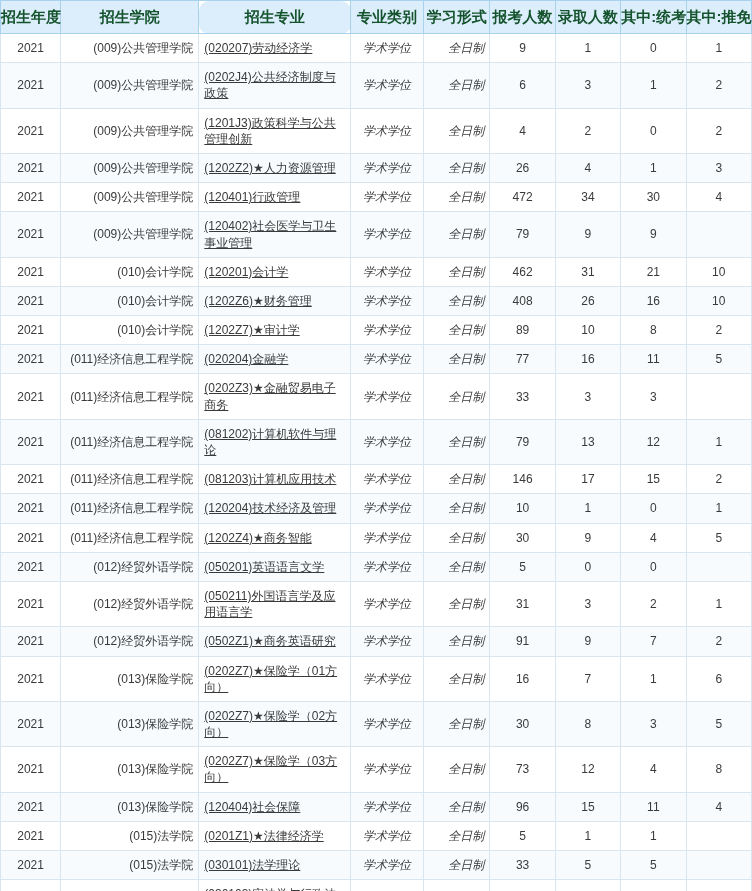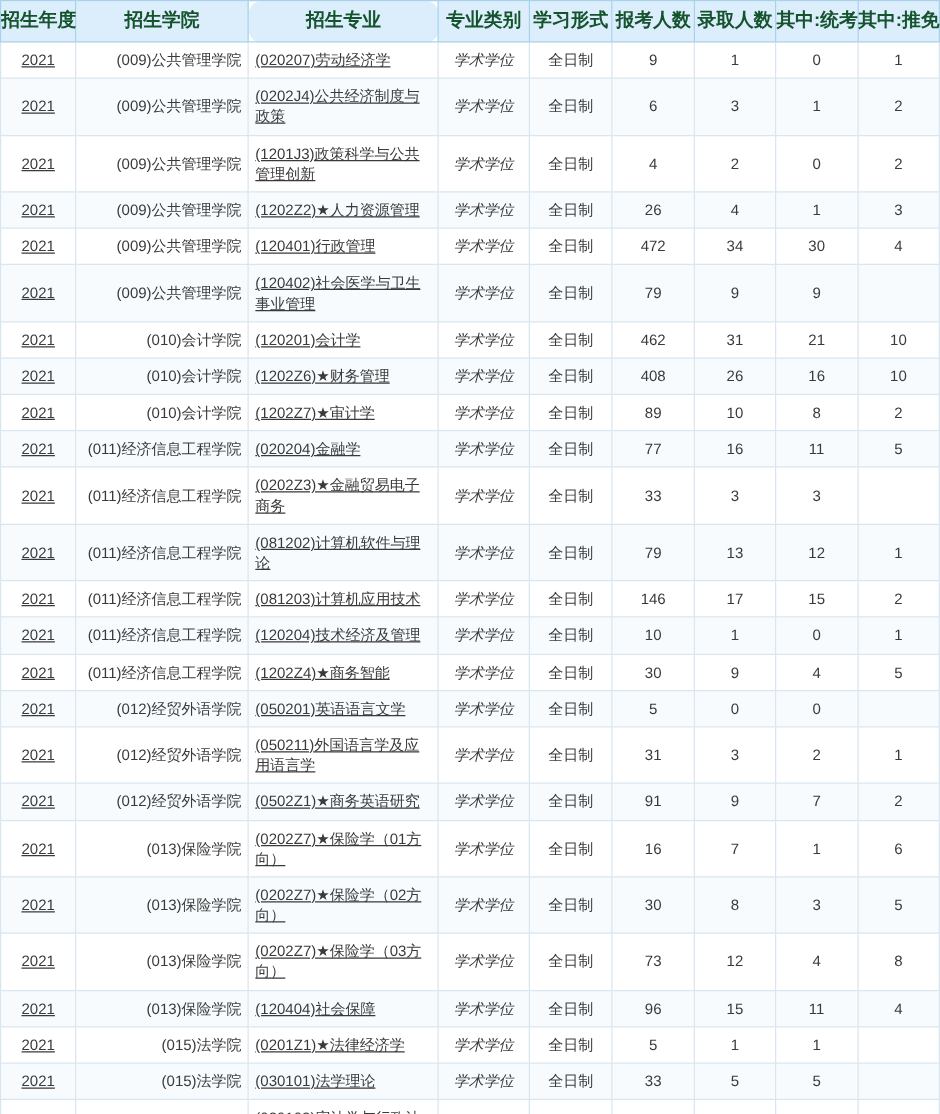--- a/index.html
+++ b/index.html
@@ -31,25 +31,25 @@
     white-space: nowrap;
   }
   table.admissions td {
     border: 1px solid #d9e6ef;
     padding: 6px 5px;
     line-height: 1.35;
     vertical-align: middle;
     color: #3a3a3a;
     font-size: 12px;
   }
-  td.c-year   { text-align: center; width: 56px; text-decoration: underline; }
+  td.c-year   { text-align: center; width: 56px; }
   td.c-college{ text-align: right;   width: 130px; padding-left: 8px; }
   td.c-major  { text-align: left;   width: 143px; padding-left: 8px; text-decoration: underline; }
   td.c-cat    { text-align: center; width: 68px; font-style: italic; }
-  td.c-form   { text-align: center; width: 62px; }
+  td.c-form   { text-align: right; width: 62px; font-style: italic; }
   td.c-num    { text-align: center; width: 61px; }
   th.h-year   { width: 56px; }
   th.h-college{ width: 130px; }
   th.h-major  { width: 143px; border-radius: 10px; }
   th.h-cat    { width: 68px; }
   th.h-form   { width: 62px; }
   th.h-num    { width: 61px; }
   tr.row:nth-child(odd) td { background: #ffffff; }
   tr.row:nth-child(even) td { background: #f7fbfe; }
 </style>

